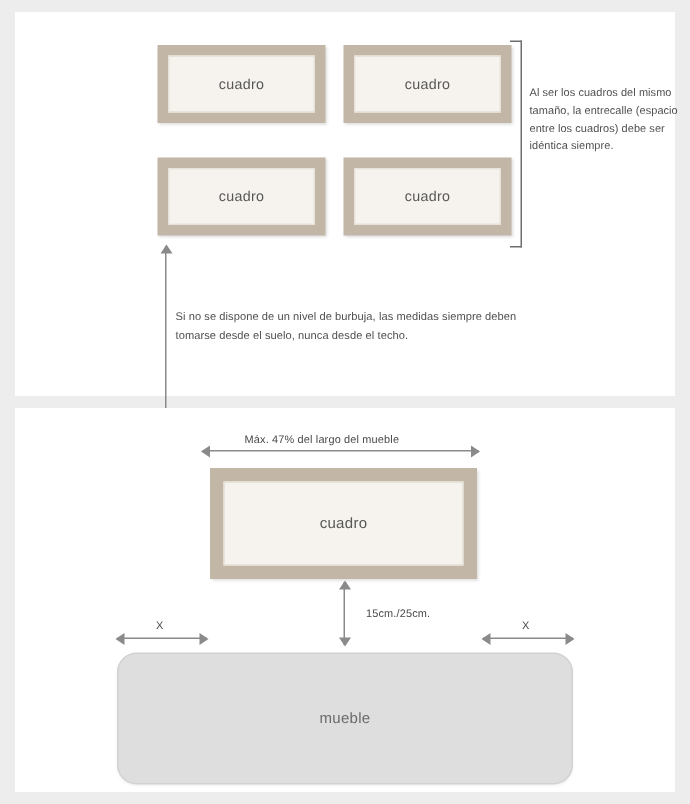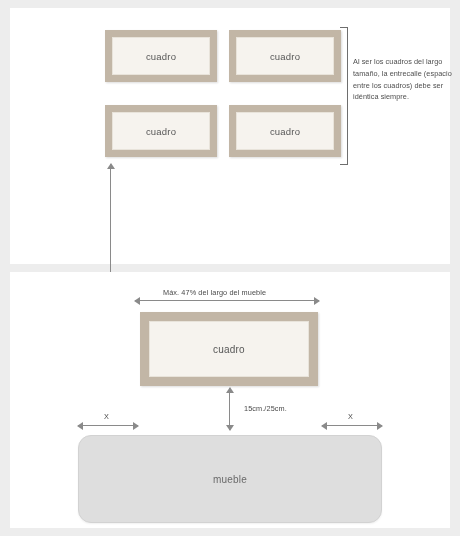--- a/index.html
+++ b/index.html
@@ -186,26 +186,27 @@
     </div>
 
     <div class="frame" id="frame-4">
       <div class="frame-inner">
         <span class="frame-label">cuadro</span>
       </div>
     </div>
 
     <div id="bracket"></div>
 
-    <div class="note" id="note-right">Al ser los cuadros del largo tamaño, la entrecalle (espacio entre los cuadros) debe ser idéntica siempre.</div>
+    <div class="note" id="note-right">Al ser los cuadros del mismo tamaño, la entrecalle (espacio entre los cuadros) debe ser idéntica siempre.</div>
 
     <div id="floor-arrow">
       <span class="head"></span>
     </div>
 
+    <div class="note" id="note-bottom">Si no se dispone de un nivel de burbuja, las medidas siempre deben tomarse desde el suelo, nunca desde el techo.</div>
   </div>
 
   <div class="panel" id="panel-bottom"></div>
 
   <div class="frame" id="frame-big">
     <div class="frame-inner">
       <span class="frame-label">cuadro</span>
     </div>
   </div>
 

